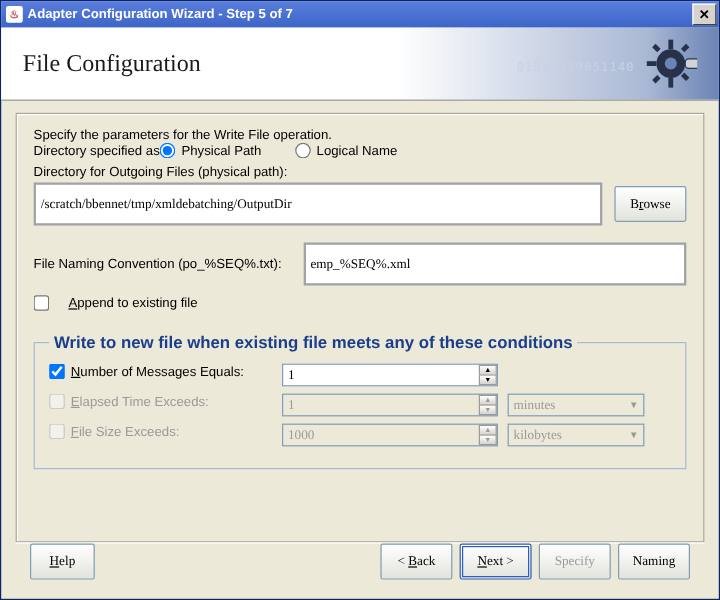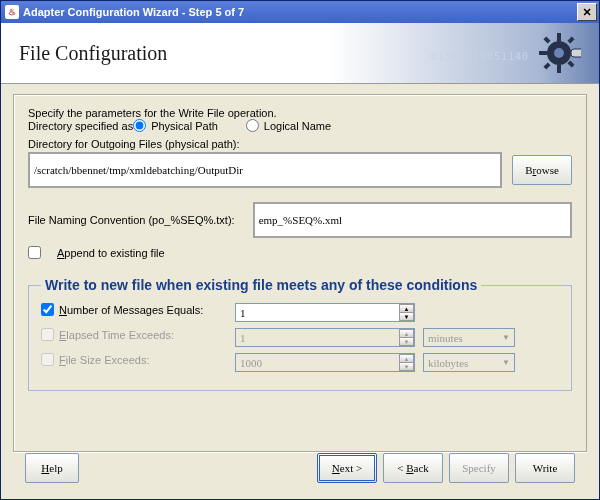--- a/index.html
+++ b/index.html
@@ -34,21 +34,21 @@
   legend{color:#1a3e8c;font-weight:bold;padding:0 4px;font-size:14px}
   .cond-row{display:flex;align-items:flex-start;margin-bottom:6px;gap:8px}
   .cond-row .chk{display:flex;align-items:center;gap:5px;width:186px}
   .cond-row.dis{color:#9a9a9a}
   .spinner-wrap{position:relative;width:180px}
   .spinner-input{width:180px;height:19px;border:1px solid #7f9db9;background:#fff;padding:1px 18px 1px 4px;font:11px Tahoma;box-sizing:border-box}
   .spinner-input.dis{background:#ece9d8;color:#9a9a9a}
   .spin-btns{position:absolute;right:1px;top:1px;width:15px;height:17px;display:flex;flex-direction:column}
   .spin-btns div{flex:1;border:1px solid #9a9a9a;background:linear-gradient(to bottom,#fff,#d6d3ce);display:flex;align-items:center;justify-content:center;font-size:6px;line-height:1}
   .spin-btns div:first-child{border-bottom:0}
-  .unit-select{width:92px;height:19px;border:1px solid #7f9db9;background:#ece9d8;display:flex;align-items:center;justify-content:space-between;padding:0 4px;color:#9a9a9a;box-sizing:border-box;font:11px Tahoma}
+  .unit-select{width:114px;height:19px;border:1px solid #7f9db9;background:#ece9d8;display:flex;align-items:center;justify-content:space-between;padding:0 4px;color:#9a9a9a;box-sizing:border-box;font:11px Tahoma}
   .unit-select .arrow{font-size:8px}
   .footer{height:38px;border-top:1px solid #fff;display:flex;align-items:flex-start;padding:0 12px;gap:6px}
   .footer .fspacer{flex:1}
 </style>
 </head>
 <body>
 
 <div class="window">
 
   <div class="titlebar">
@@ -169,20 +169,20 @@
             <span class="arrow">▼</span>
           </div>
         </div>
       </fieldset>
 
     </div>
 
     <div class="footer">
       <button class="btn small"><span class="under">H</span>elp</button>
       <span class="fspacer"></span>
+      <button class="btn">&lt; <span class="under">B</span>ack</button>
       <button class="btn focus"><span class="under">N</span>ext &gt;</button>
-      <button class="btn">&lt; <span class="under">B</span>ack</button>
       <button class="btn disabled">Specify</button>
-      <button class="btn">Write</button>
+      <button class="btn">Naming</button>
     </div>
   </div>
 
 </div>
 
 </body></html>

